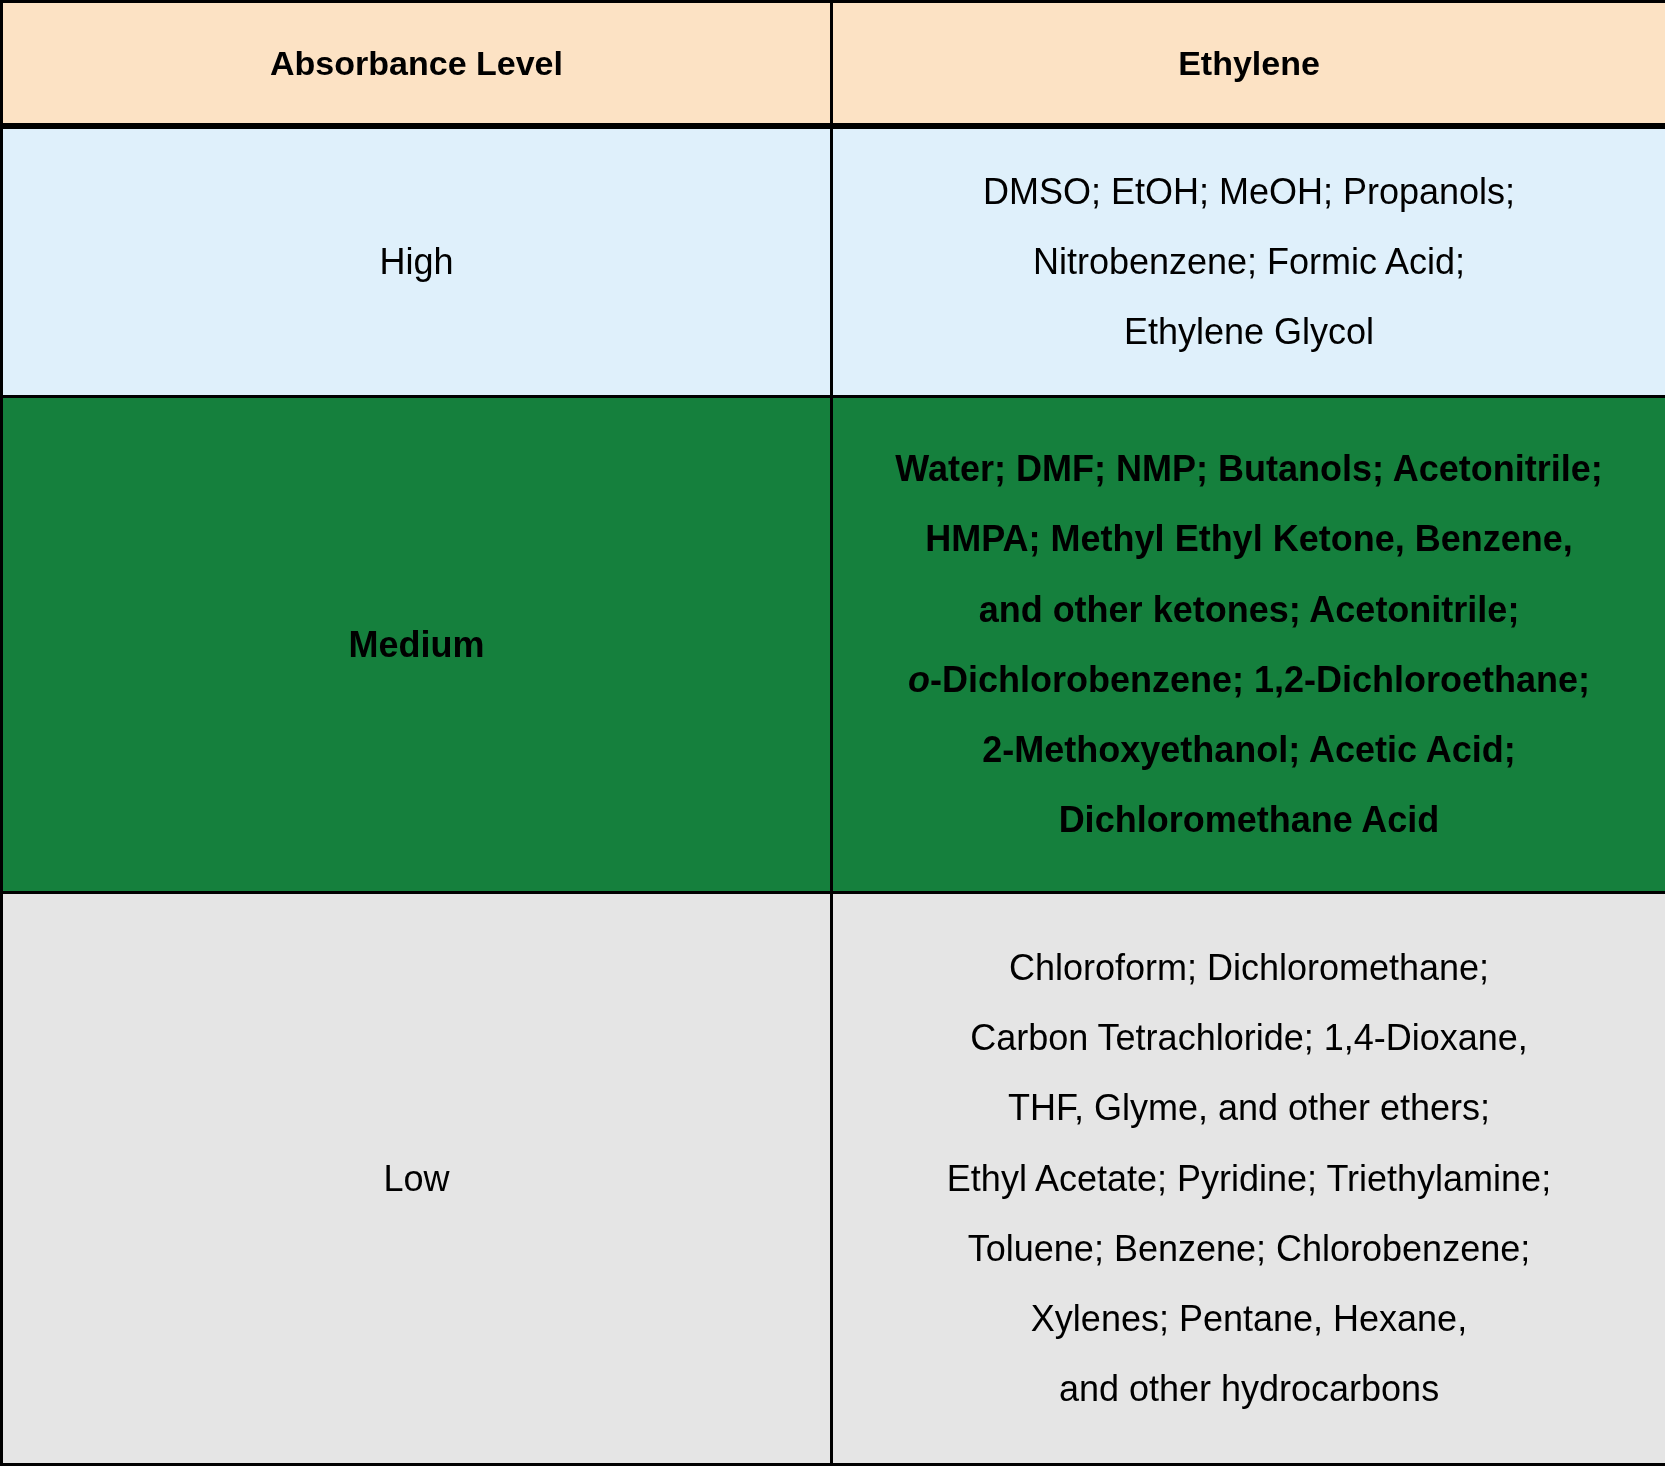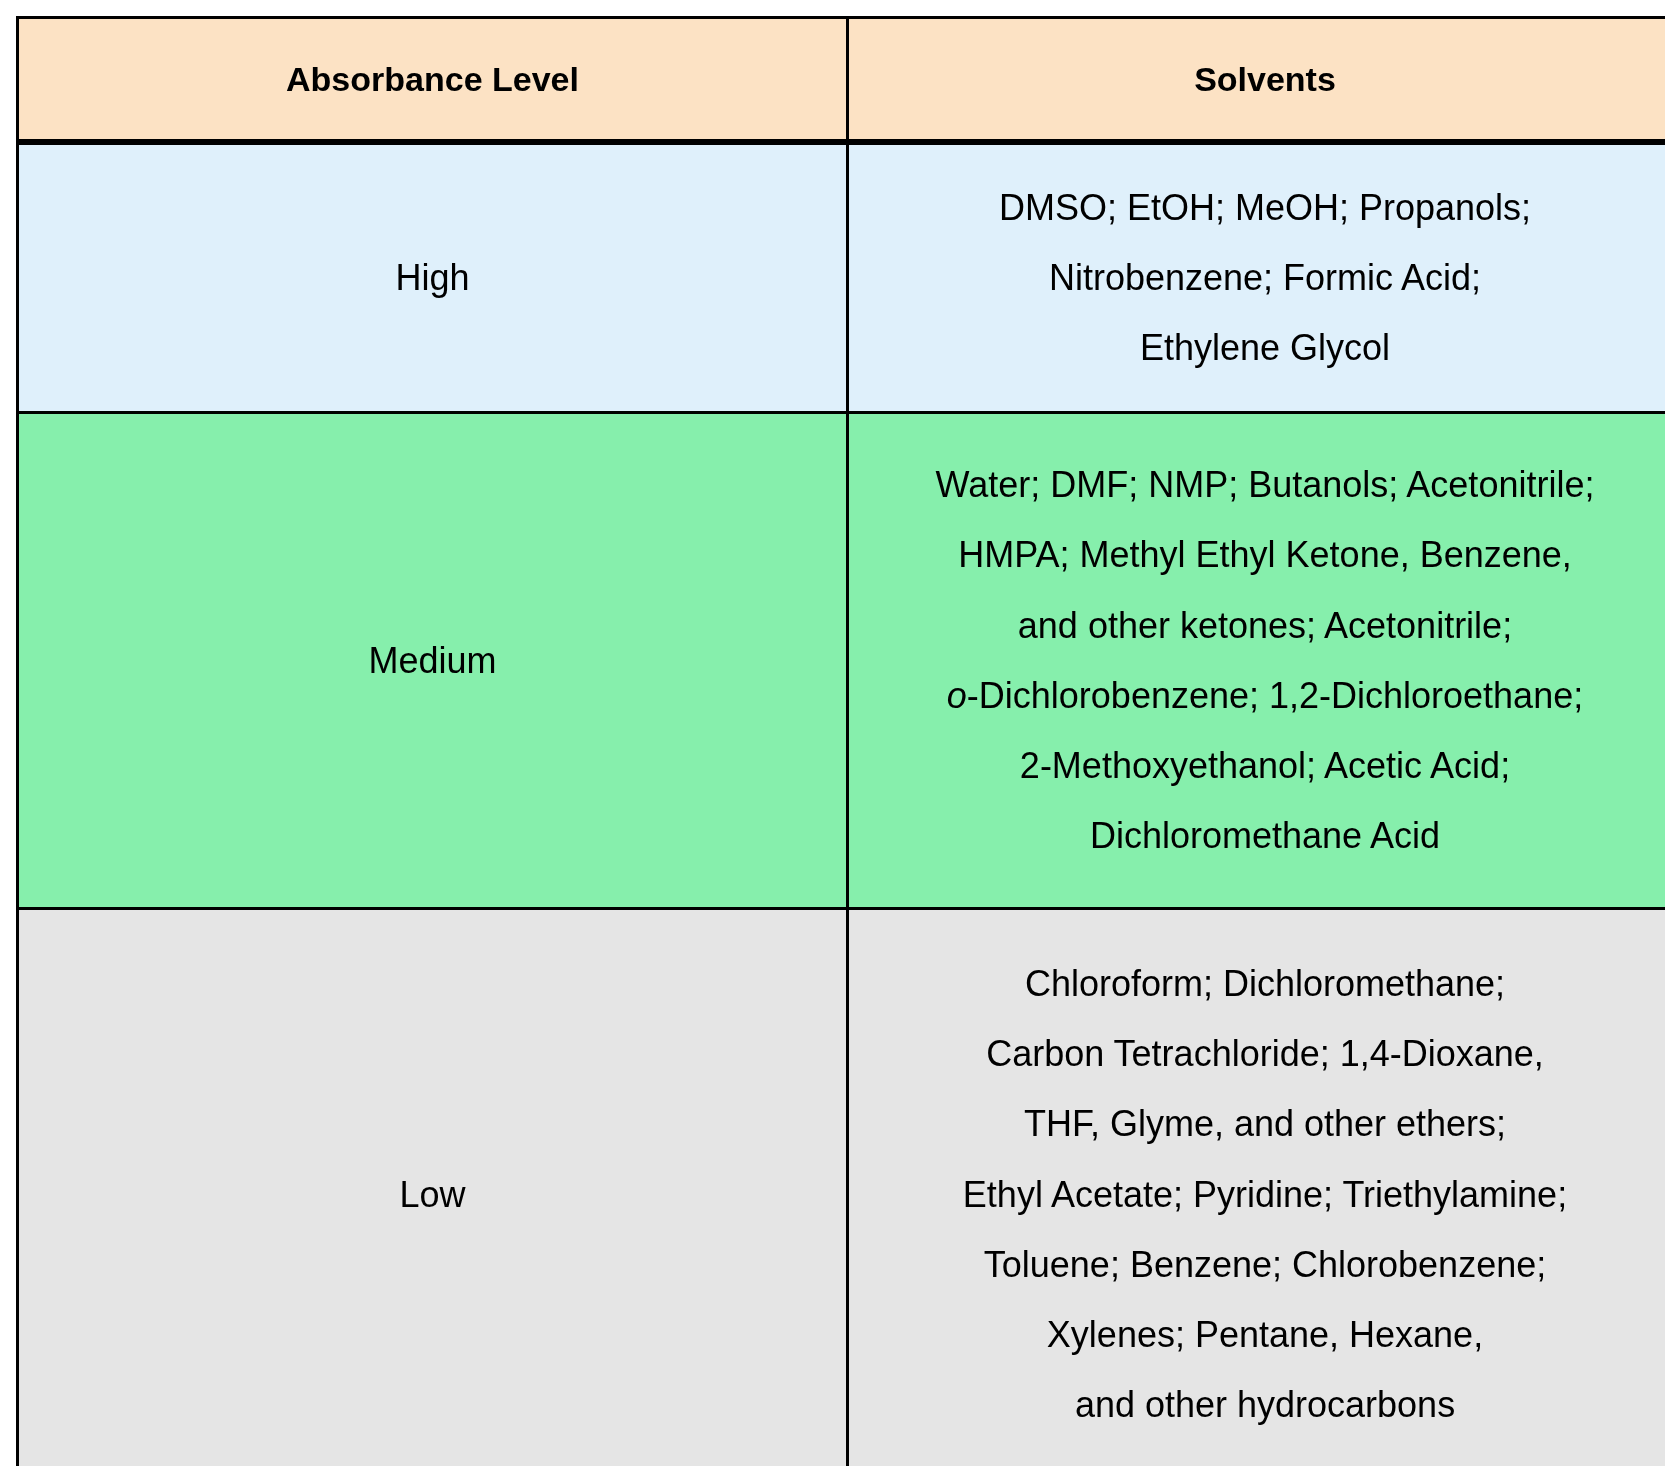--- a/index.html
+++ b/index.html
@@ -10,21 +10,21 @@
   body {
     width: 1665px;
     height: 1466px;
     font-family: "Liberation Sans", sans-serif;
     -webkit-font-smoothing: antialiased;
   }
   .table-wrap {
     box-sizing: border-box;
     width: 1665px;
     height: 1240px;
-    padding: 16px;
+    padding: 0;
   }
   table.solvent-table {
     border-collapse: collapse;
     width: 1665px;
     height: 1466px;
     table-layout: fixed;
   }
   table.solvent-table col.col-level { width: 830px; }
   table.solvent-table col.col-solvents { width: 835px; }
 
@@ -51,21 +51,21 @@
     font-weight: normal;
     padding: 18px 22px;
     line-height: 1.95;
     text-align: center;
   }
   .level-cell {
     font-size: 33px;
     line-height: 1.4;
   }
   .row-high td { background: #dff0fb; }
-  .row-medium td { background: #86efac; }
+  .row-medium td { background: #15803d; font-weight: bold; }
   .row-low td { background: #e5e5e5; }
 
   .solvent-list {
     display: block;
   }
   .solvent-list .line {
     display: block;
     white-space: nowrap;
   }
   .italic { font-style: italic; }
@@ -78,21 +78,21 @@
 
 <div class="table-wrap">
   <table class="solvent-table">
     <colgroup>
       <col class="col-level">
       <col class="col-solvents">
     </colgroup>
     <thead>
       <tr>
         <th class="head-level">Absorbance Level</th>
-        <th class="head-solvents">Solvents</th>
+        <th class="head-solvents">Ethylene</th>
       </tr>
     </thead>
     <tbody>
       <tr class="row-high">
         <td class="level-cell">High</td>
         <td>
           <span class="solvent-list">
             <span class="line">DMSO; EtOH; MeOH; Propanols;</span>
             <span class="line">Nitrobenzene; Formic Acid;</span>
             <span class="line">Ethylene Glycol</span>

